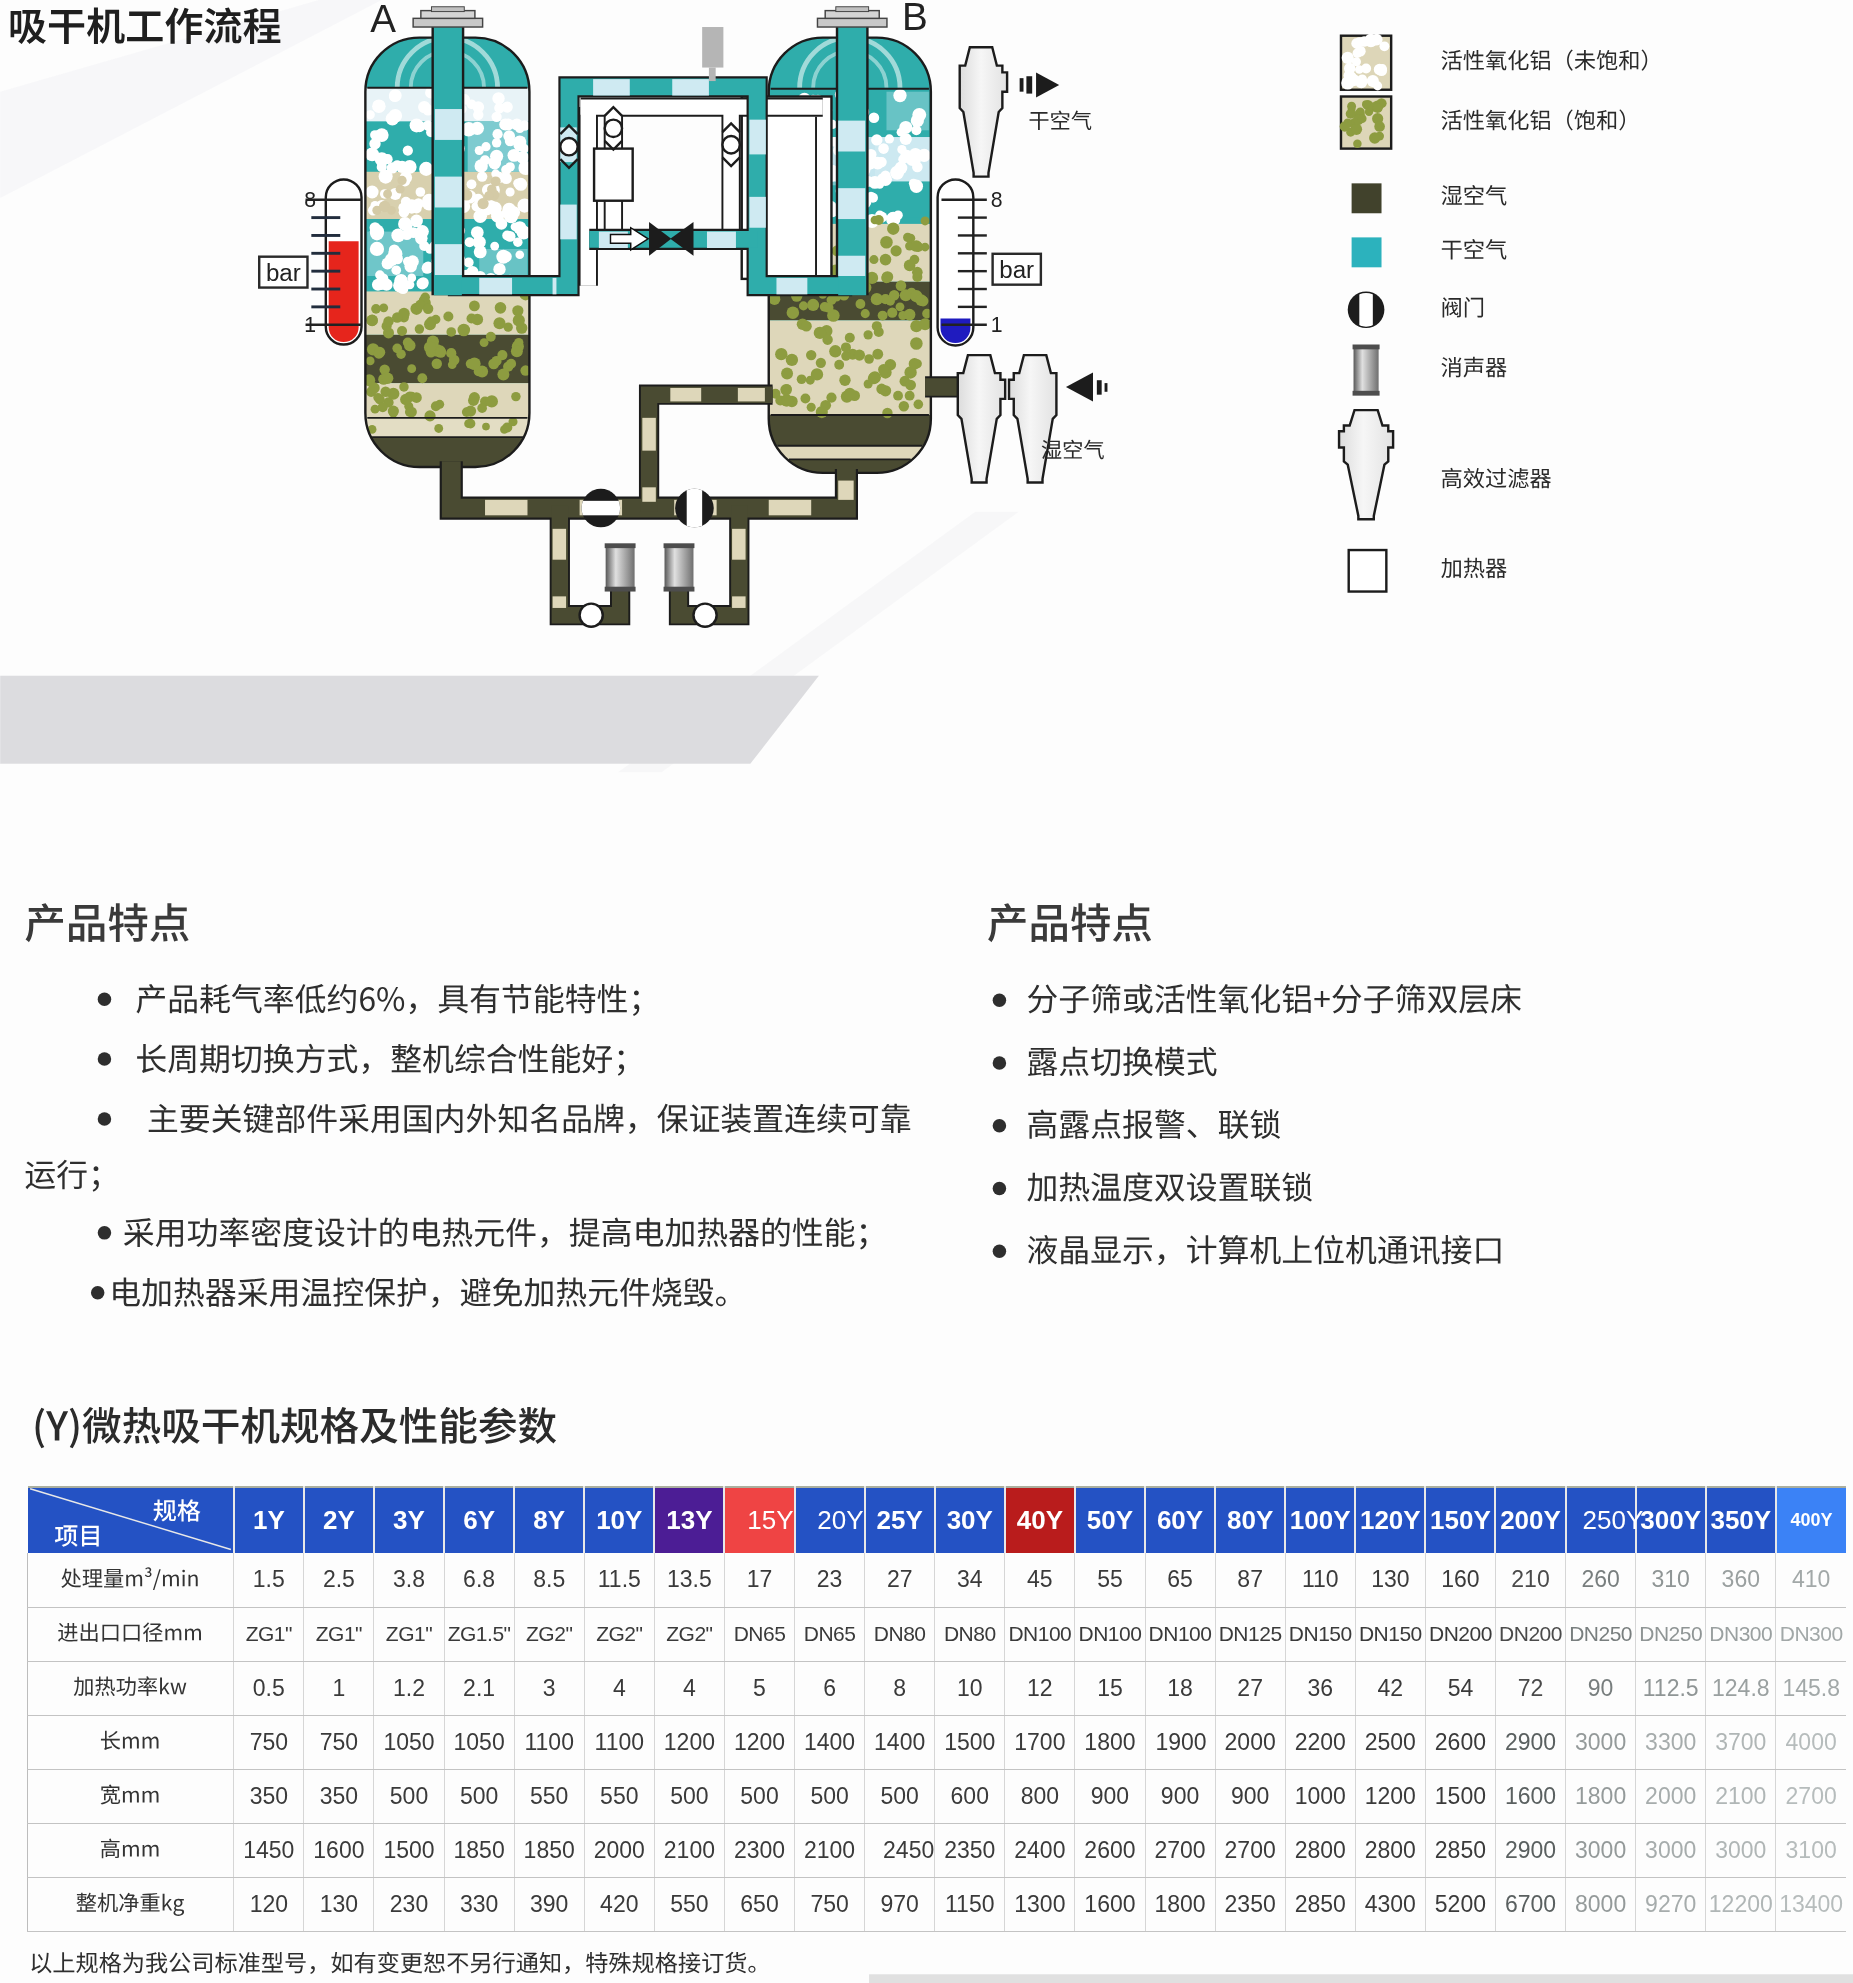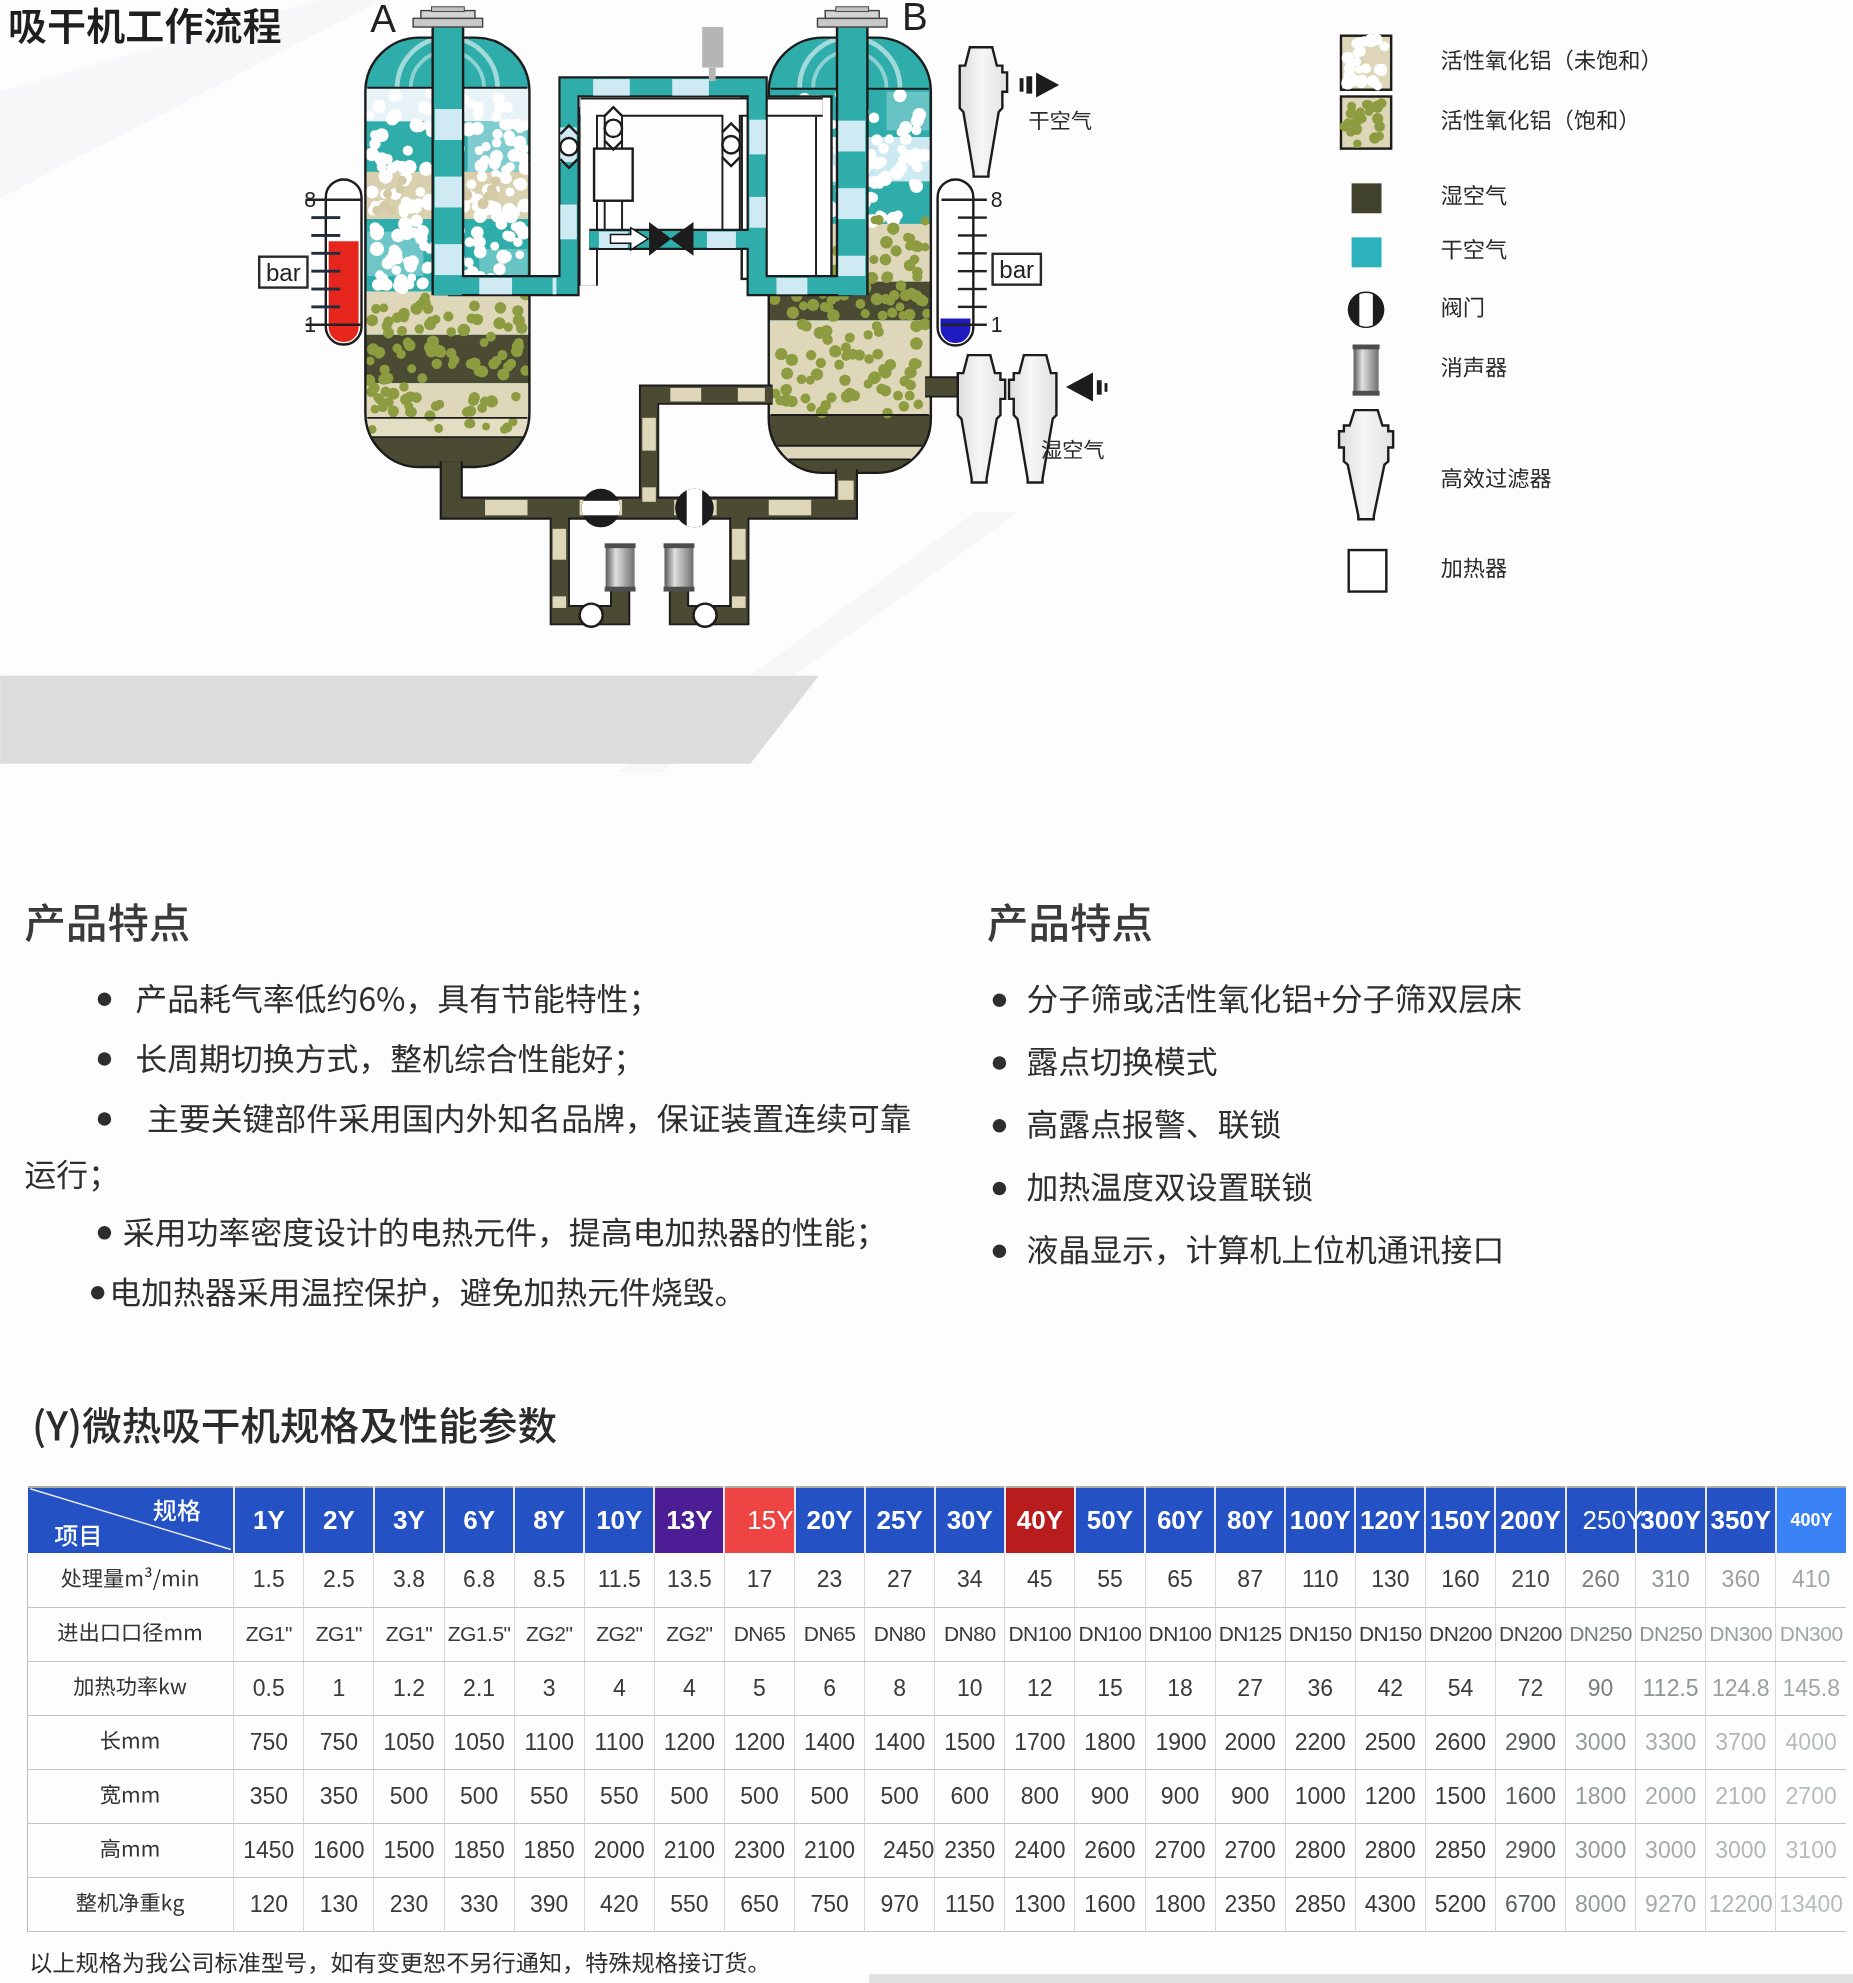--- a/index.html
+++ b/index.html
@@ -944,21 +944,21 @@
         <tr style="height:66px">
           <td style="background:#2452c4;border-right:2.9px solid #e8e8e8;padding:0"></td>
           <td style="background:#2452c4;border-right:2.9px solid #e8e8e8;color:#fff;font-size:26px;font-weight:bold;text-align:center;padding:0">1Y</td>
           <td style="background:#2452c4;border-right:2.9px solid #e8e8e8;color:#fff;font-size:26px;font-weight:bold;text-align:center;padding:0">2Y</td>
           <td style="background:#2452c4;border-right:2.9px solid #e8e8e8;color:#fff;font-size:26px;font-weight:bold;text-align:center;padding:0">3Y</td>
           <td style="background:#2452c4;border-right:2.9px solid #e8e8e8;color:#fff;font-size:26px;font-weight:bold;text-align:center;padding:0">6Y</td>
           <td style="background:#2452c4;border-right:2.9px solid #e8e8e8;color:#fff;font-size:26px;font-weight:bold;text-align:center;padding:0">8Y</td>
           <td style="background:#2452c4;border-right:2.9px solid #e8e8e8;color:#fff;font-size:26px;font-weight:bold;text-align:center;padding:0">10Y</td>
           <td style="background:#4c1d95;border-right:2.9px solid #e8e8e8;color:#fff;font-size:26px;font-weight:bold;text-align:center;padding:0">13Y</td>
           <td style="background:#ef4444;border-right:2.9px solid #e8e8e8;color:#fff;font-size:26px;font-weight:normal;text-align:right;padding:0">15Y</td>
-          <td style="background:#2452c4;border-right:2.9px solid #e8e8e8;color:#fff;font-size:26px;font-weight:bold;text-align:center;padding:0">20Y</td>
+          <td style="background:#2452c4;border-right:2.9px solid #e8e8e8;color:#fff;font-size:26px;font-weight:normal;text-align:right;padding:0">20Y</td>
           <td style="background:#2452c4;border-right:2.9px solid #e8e8e8;color:#fff;font-size:26px;font-weight:bold;text-align:center;padding:0">25Y</td>
           <td style="background:#2452c4;border-right:2.9px solid #e8e8e8;color:#fff;font-size:26px;font-weight:bold;text-align:center;padding:0">30Y</td>
           <td style="background:#b91c1c;border-right:2.9px solid #e8e8e8;color:#fff;font-size:26px;font-weight:bold;text-align:center;padding:0">40Y</td>
           <td style="background:#2452c4;border-right:2.9px solid #e8e8e8;color:#fff;font-size:26px;font-weight:bold;text-align:center;padding:0">50Y</td>
           <td style="background:#2452c4;border-right:2.9px solid #e8e8e8;color:#fff;font-size:26px;font-weight:bold;text-align:center;padding:0">60Y</td>
           <td style="background:#2452c4;border-right:2.9px solid #e8e8e8;color:#fff;font-size:26px;font-weight:bold;text-align:center;padding:0">80Y</td>
           <td style="background:#2452c4;border-right:2.9px solid #e8e8e8;color:#fff;font-size:26px;font-weight:bold;text-align:center;padding:0">100Y</td>
           <td style="background:#2452c4;border-right:2.9px solid #e8e8e8;color:#fff;font-size:26px;font-weight:bold;text-align:center;padding:0">120Y</td>
           <td style="background:#2452c4;border-right:2.9px solid #e8e8e8;color:#fff;font-size:26px;font-weight:bold;text-align:center;padding:0">150Y</td>
           <td style="background:#2452c4;border-right:2.9px solid #e8e8e8;color:#fff;font-size:26px;font-weight:bold;text-align:center;padding:0">200Y</td>

